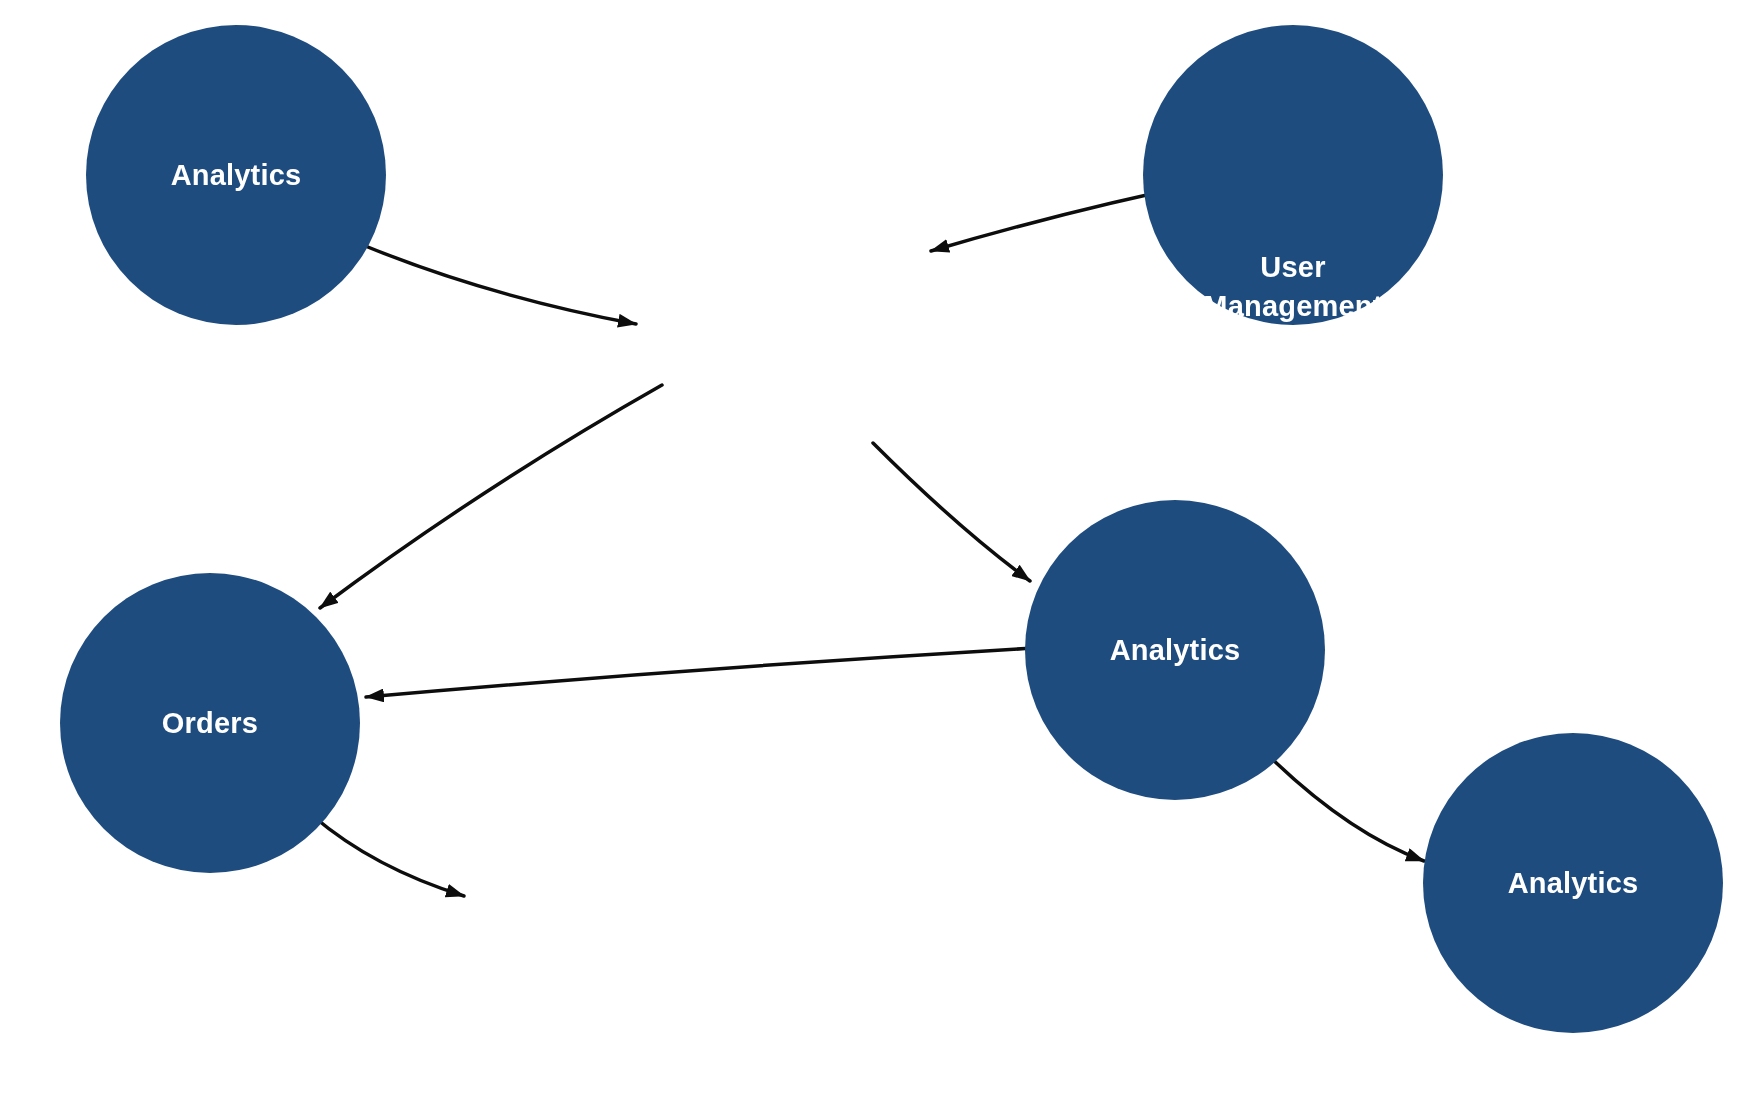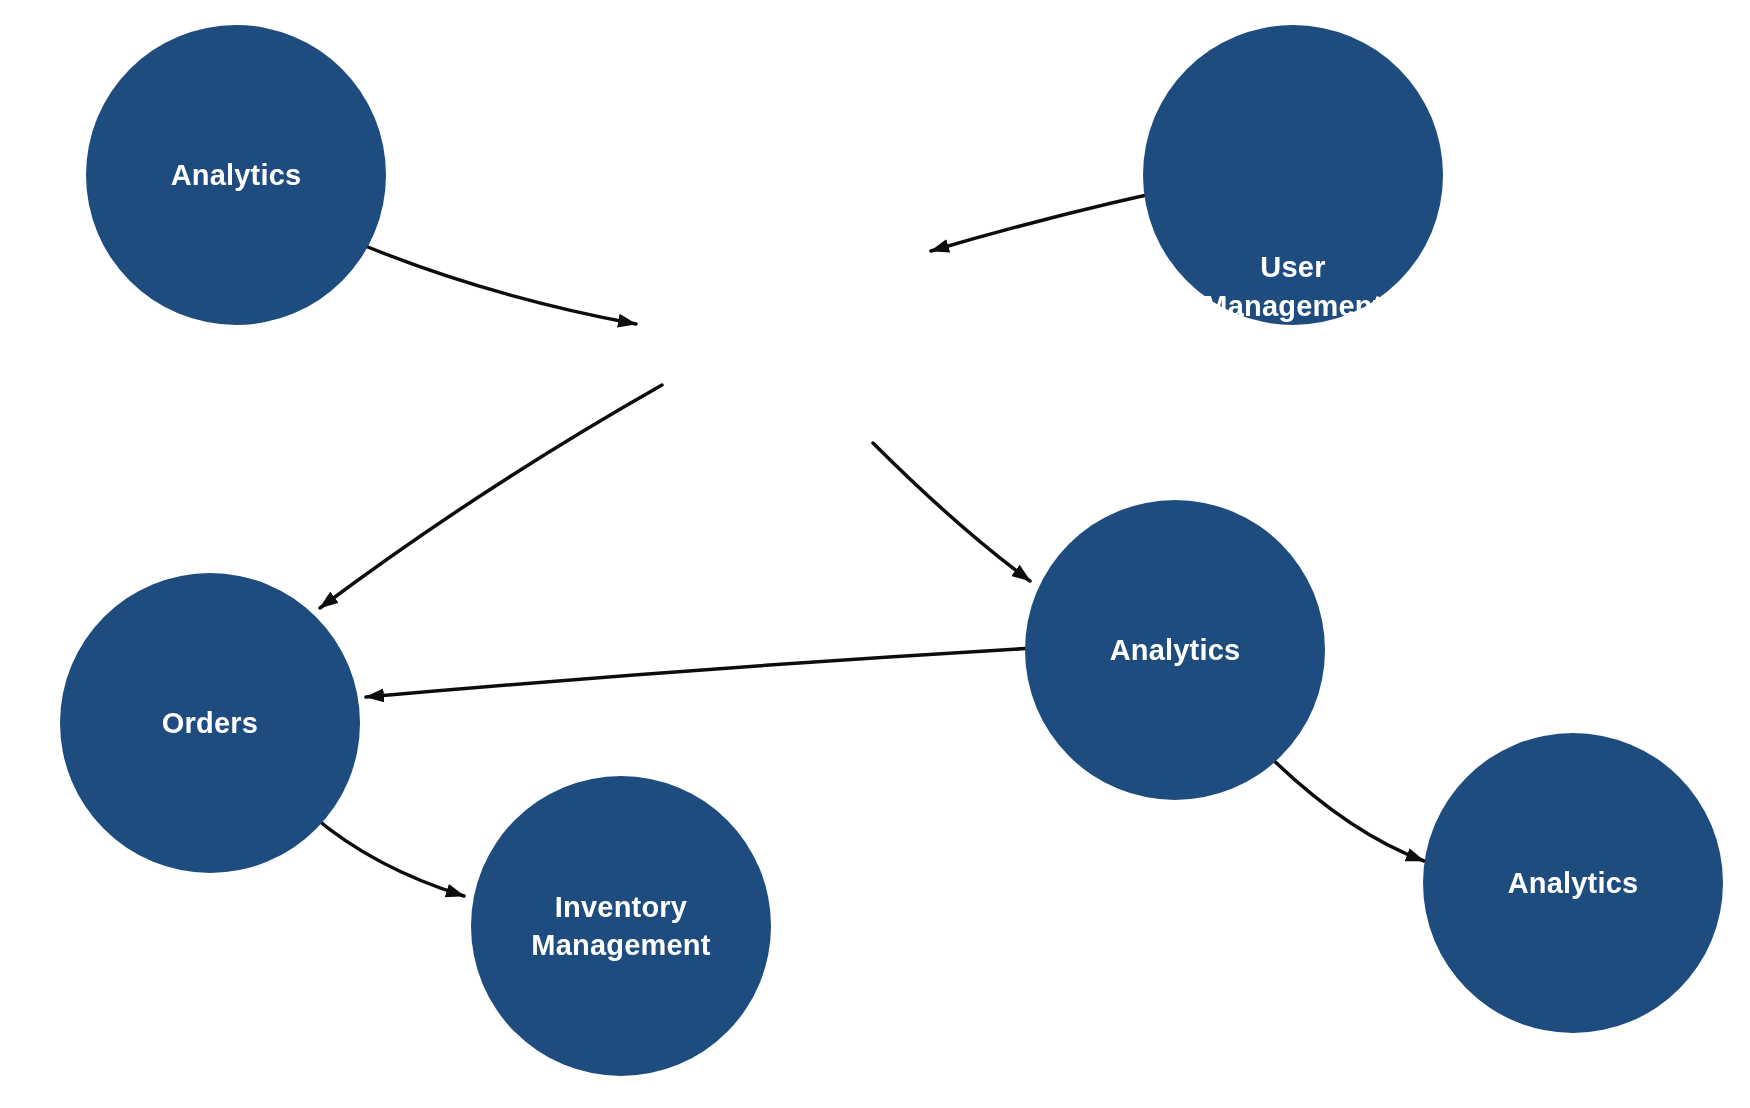--- a/index.html
+++ b/index.html
@@ -86,21 +86,18 @@
 
 
   <div class="node" style="left:1025px; top:500px;">
     <span class="label">Analytics</span>
   </div>
 
   <div class="node" style="left:60px; top:573px;align-items:center;">
     <span class="label">Orders</span>
   </div>
 
-  <div class="node" style="left:471px; top:776px;">
-    <span class="label">Inventory Management</span>
-  </div>
 
   <div class="node" style="left:1423px; top:733px;">
     <span class="label">Analytics</span>
   </div>
 
 </div>
 
 </body></html>

